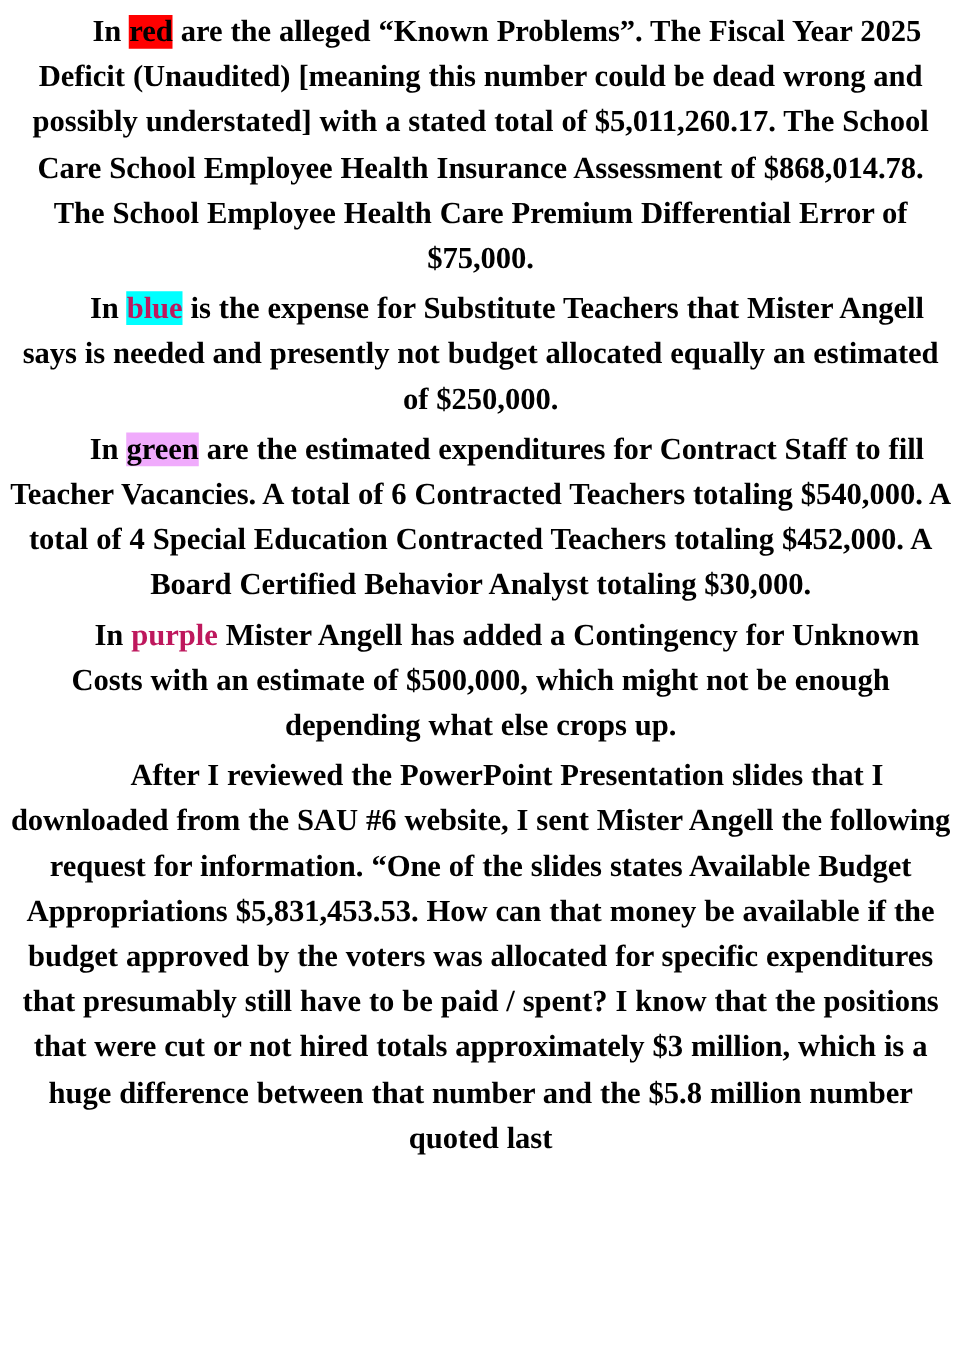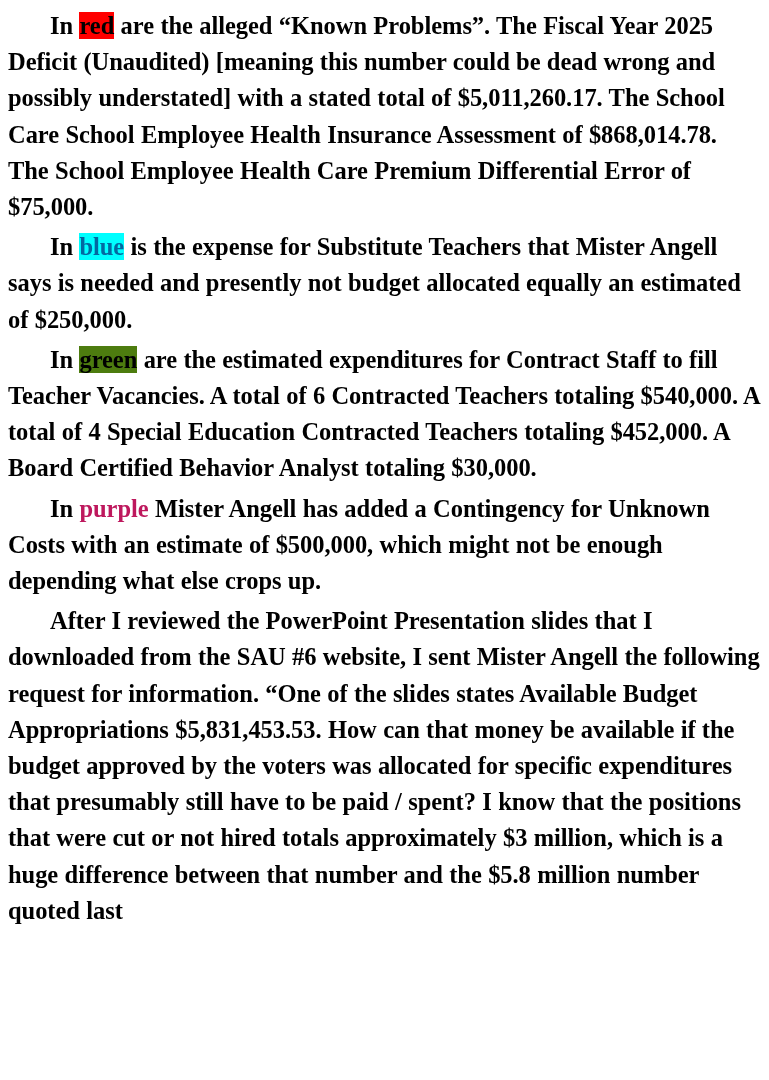--- a/index.html
+++ b/index.html
@@ -18,38 +18,38 @@
     width: 769px;
     height: 1080px;
     padding: 8px 8px 0 8px;
   }
   p.para {
     margin: 0 0 4px 0;
     font-size: 24.5px;
     line-height: 36.2px;
     font-weight: bold;
     color: #000000;
-    text-align: left;
+    text-align: center;
     letter-spacing: -0.05px;
     word-spacing: 0.3px;
   }
   p.para .indent {
     display: inline-block;
     width: 42px;
   }
   .hl-red {
     background-color: #ff0000;
     color: #000000;
   }
   .hl-cyan {
     background-color: #00ffff;
-    color: #0369a1;
+    color: #be185d;
   }
   .hl-green {
-    background-color: #4d7c0f;
+    background-color: #f0abfc;
     color: #000000;
   }
   .tx-orange {
     color: #ff9900;
   }
   .tx-purple {
     color: #be185d;
   }
 </style>
 </head>

